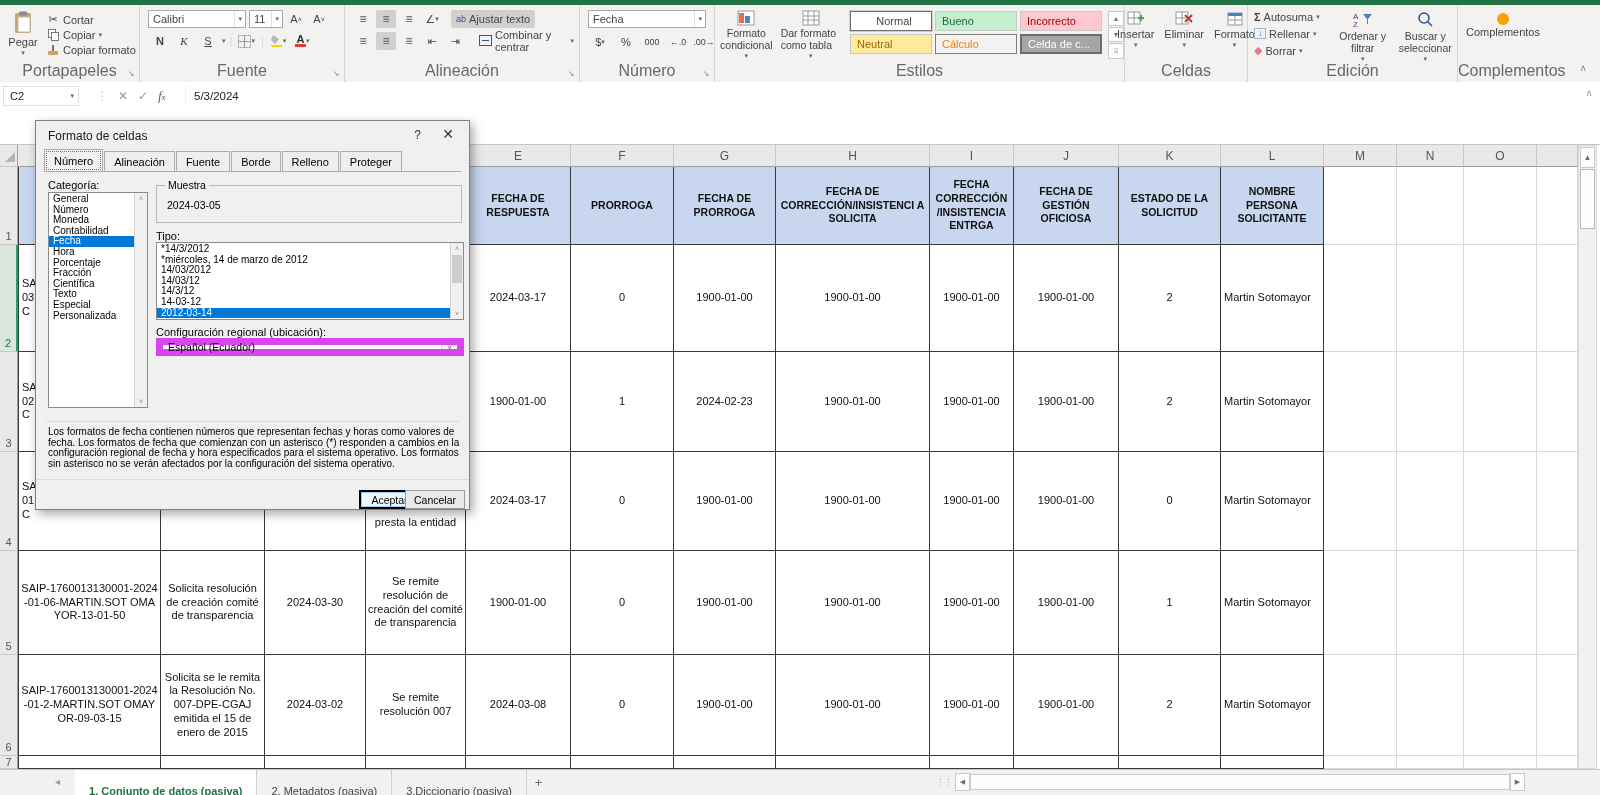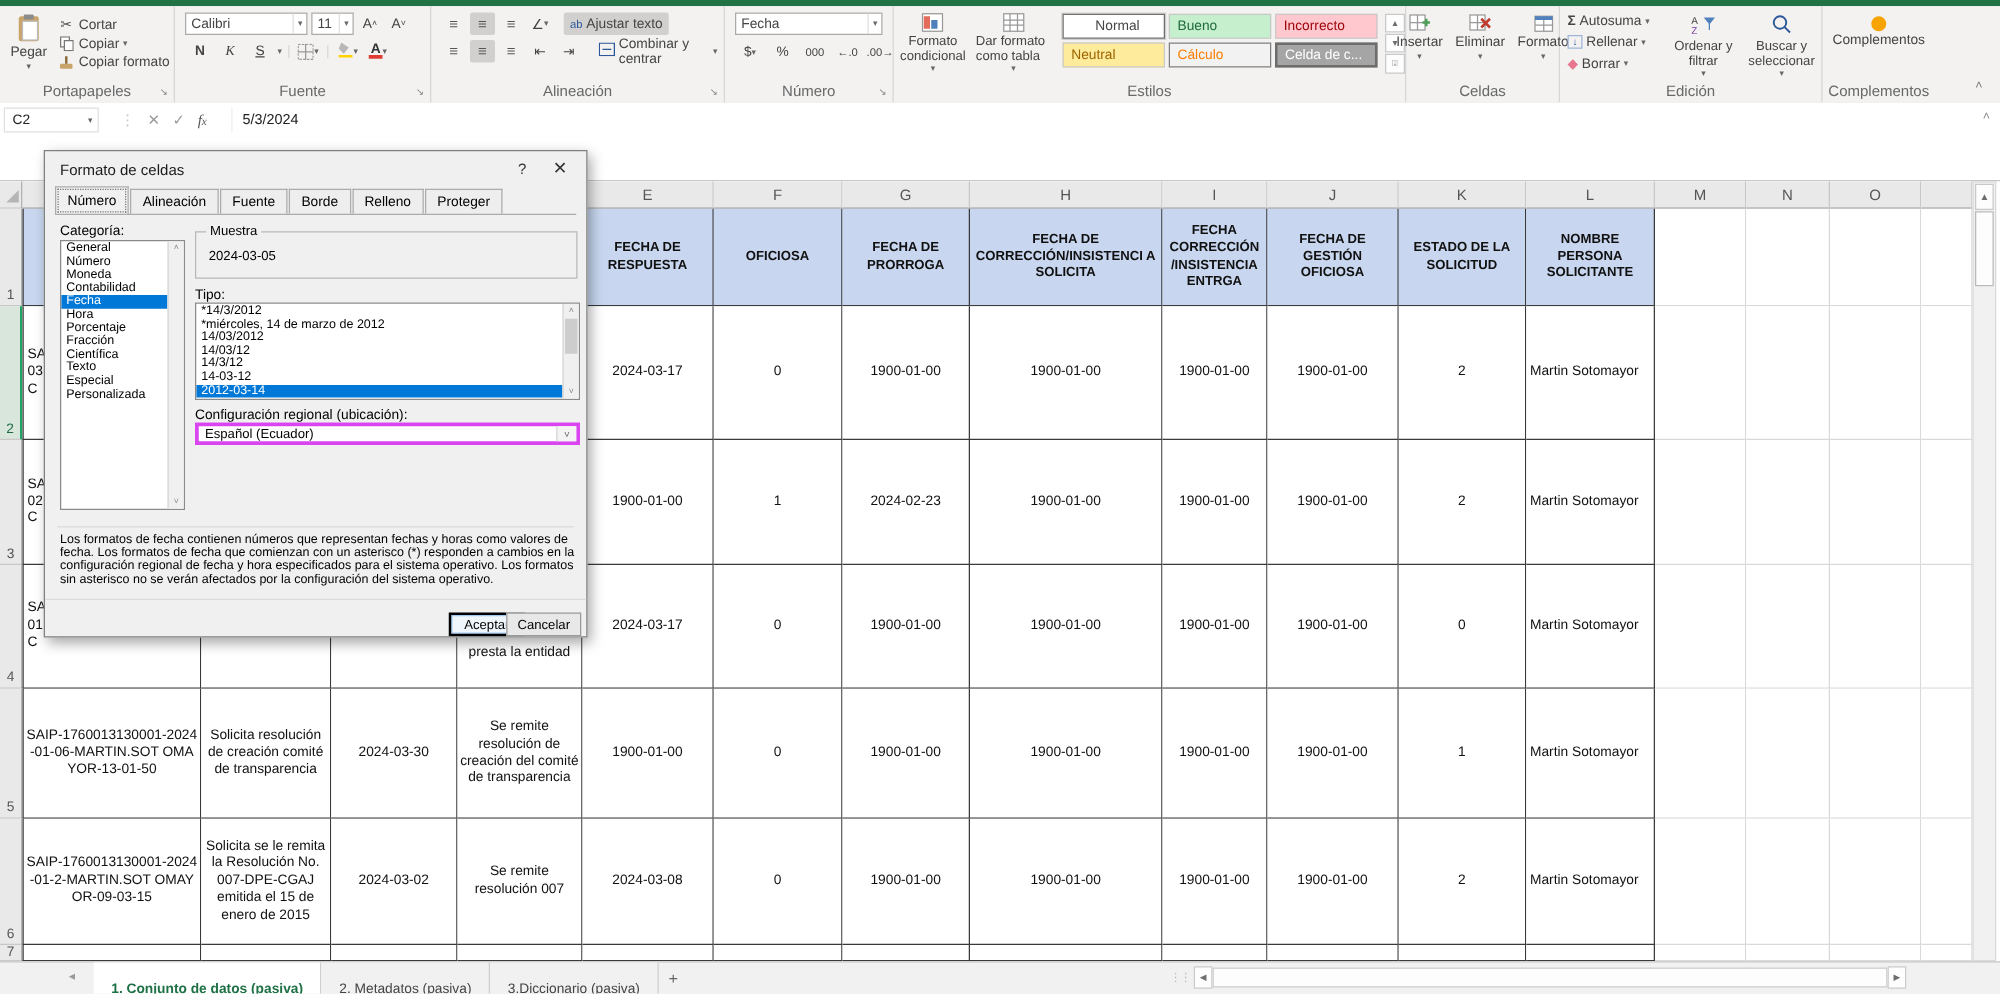--- a/index.html
+++ b/index.html
@@ -1,21 +1,21 @@
 <!DOCTYPE html>
 <html><head>
 <meta charset="utf-8">
 <style>
   html,body{margin:0;padding:0;background:#e6e6e6;font-family:"Liberation Sans","DejaVu Sans",sans-serif;}
   .app{position:relative;width:1600px;height:795px;background:#fff;overflow:hidden;}
   
   .greenstrip{position:absolute;left:0;top:0;width:1600px;height:5px;background:#217346;}
   .ribbon{position:absolute;left:0;top:5px;width:1600px;height:77px;background:#f3f2f1;border-bottom:1px solid #d2d0ce;display:flex;color:#444;font-size:11px;}
   .grp{position:relative;height:100%;border-right:1px solid #d8d6d4;box-sizing:border-box;}
-  .grp-label{position:absolute;left:0;right:0;bottom:2px;text-align:center;font-size:12px;color:#686868;margin-top:36px;}
+  .grp-label{position:absolute;left:0;right:0;bottom:2px;text-align:center;font-size:16px;color:#686868;margin-top:36px;}
   .launcher{position:absolute;right:2px;bottom:2px;font-size:8px;color:#8a8a8a;width:10px;height:10px;line-height:10px;text-align:center;border:1px solid transparent;}
   .vbtn{display:flex;flex-direction:column;align-items:center;justify-content:flex-start;gap:1px;padding:2px 3px;}
   .ico16{width:18px;height:16px;display:flex;align-items:center;justify-content:center;}
   .arrow{font-size:7px;color:#666;}
   .smallrow{display:flex;align-items:center;gap:3px;height:15px;white-space:nowrap;}
   .combo{background:#fff;border:1px solid #abaaa9;height:18px;display:flex;align-items:center;box-sizing:border-box;font-size:11px;padding-left:4px;justify-content:space-between;}
   .combo .cv{font-size:7px;color:#666;padding:0 3px;border-left:1px solid #e0e0e0;height:100%;display:flex;align-items:center;}
   .tbtn{height:18px;min-width:16px;display:flex;align-items:center;justify-content:center;padding:0 2px;}
   .tog{background:#d2d0ce;border-radius:2px;}
   .lines{font-size:12px;color:#555;line-height:12px;}
@@ -76,21 +76,21 @@
   .minisb .up{position:absolute;top:0;left:0;right:0;height:11px;text-align:center;font-size:7px;color:#888;line-height:11px;}
   .minisb .dn{position:absolute;bottom:0;left:0;right:0;height:11px;text-align:center;font-size:7px;color:#888;line-height:11px;}
   .minisb .th{position:absolute;top:12px;left:1px;right:1px;height:28px;background:#cdcdcd;}
   .muestra{position:absolute;left:120px;top:64px;width:306px;height:38px;border:1px solid #b8b8b8;box-sizing:border-box;}
   .muestra .leg{position:absolute;left:8px;top:-7px;background:#f0f0f0;padding:0 3px;font-size:10.5px;}
   .muestra .val{position:absolute;left:10px;top:13px;font-size:10.5px;}
   .dlg-tipo-label{position:absolute;left:120px;top:109px;}
   .tipolist{position:absolute;left:120px;top:121px;width:308px;height:78px;background:#fff;border:1px solid #8a8a8a;box-sizing:border-box;overflow:hidden;}
   .tipolist .inner{position:absolute;left:0;top:1px;right:13px;}
   .dlg-loc-label{position:absolute;left:120px;top:205px;}
-  .locbox{position:absolute;left:120px;top:217px;width:308px;height:18px;background:#fff;border:3px solid #d946ef;box-sizing:border-box;display:flex;align-items:center;justify-content:space-between;padding-left:5px;font-size:10.5px;}
+  .locbox{position:absolute;left:120px;top:217px;width:308px;height:18px;background:#fff;border:7px solid #d946ef;box-sizing:border-box;display:flex;align-items:center;justify-content:space-between;padding-left:5px;font-size:10.5px;}
   .locbox .cv{width:15px;height:100%;border-left:1px solid #d5d5d5;background:#f4f4f4;display:flex;align-items:center;justify-content:center;font-size:8px;color:#666;}
   .dlg-sep1{position:absolute;left:10px;right:10px;top:300px;border-top:1px solid #d9d9d9;}
   .dlg-desc{position:absolute;left:12px;top:306px;width:412px;font-size:10px;line-height:10.6px;color:#000;}
   .dlg-sep2{position:absolute;left:0px;right:0px;top:358px;border-top:1px solid #dcdcdc;}
   .dlg-btn{position:absolute;top:369px;height:19px;width:61px;display:flex;align-items:center;justify-content:center;font-size:10.5px;background:#e8e8e8;border:1px solid #9a9a9a;box-sizing:border-box;}
   .dlg-btn.ok{left:301px;border:2px solid #000000;box-shadow:inset 0 0 0 1px #9fc9ee;background:#eff6fc;margin-left:22px;}
   .dlg-btn.cancel{left:369px;width:60px;}
   
   .nowrap{white-space:nowrap;}
 </style>
@@ -434,21 +434,21 @@
       <div class="ch wP"></div>
     </div>
 
     <div class="row h1">
       <div class="rh wRH">1</div>
       <div class="c hdr first wA"></div>
       <div class="c hdr wB"></div>
       <div class="c hdr wC"></div>
       <div class="c hdr wD"></div>
       <div class="c hdr wE">FECHA DE RESPUESTA</div>
-      <div class="c hdr wF">OFICIOSA</div>
+      <div class="c hdr wF">PRORROGA</div>
       <div class="c hdr wG">FECHA DE PRORROGA</div>
       <div class="c hdr wH">FECHA DE CORRECCIÓN/INSISTENCI A SOLICITA</div>
       <div class="c hdr wI">FECHA CORRECCIÓN /INSISTENCIA ENTRGA</div>
       <div class="c hdr wJ">FECHA DE GESTIÓN OFICIOSA</div>
       <div class="c hdr wK">ESTADO DE LA SOLICITUD</div>
       <div class="c hdr wL">NOMBRE PERSONA SOLICITANTE</div>
       <div class="c lt wM"></div>
       <div class="c lt wN"></div>
       <div class="c lt wO"></div>
       <div class="c lt wP"></div>

